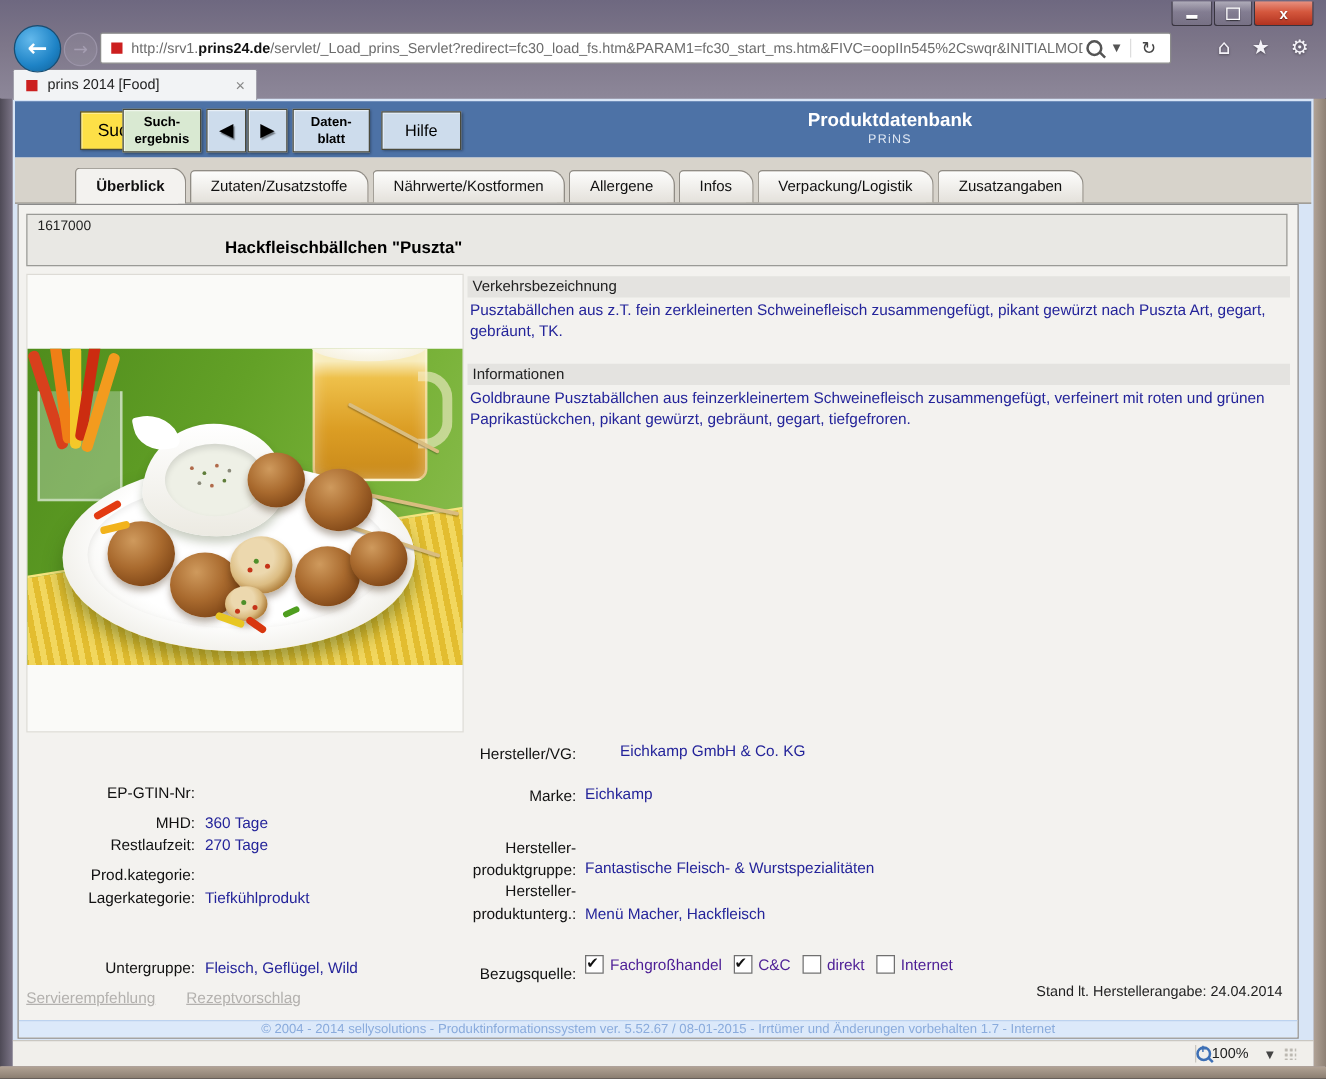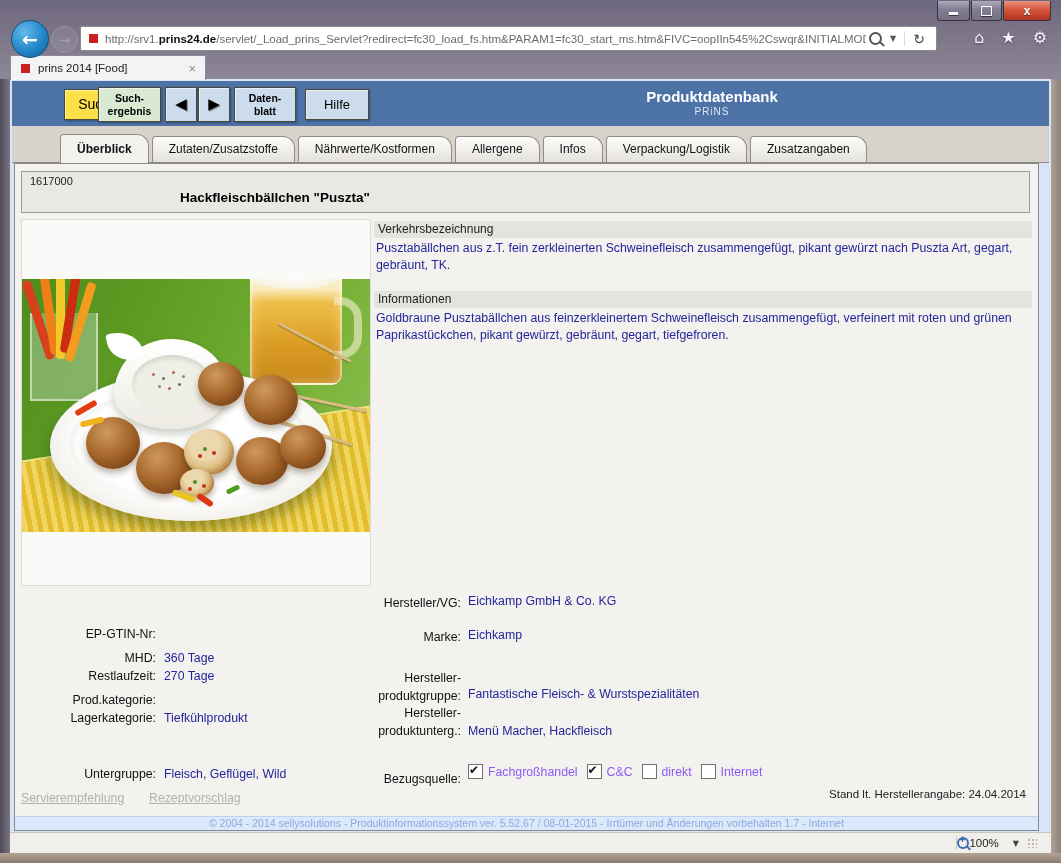--- a/index.html
+++ b/index.html
@@ -86,21 +86,21 @@
   .lrow{position:absolute;left:0;width:356px;white-space:nowrap;}
   .lrow .lab{display:inline-block;width:141px;text-align:right;color:#111;font-size:12.3px;}
   .lrow .val{margin-left:8px;color:#24249a;font-size:12.3px;}
   .rlab{position:absolute;left:230px;width:216px;text-align:right;color:#111;font-size:12.3px;line-height:18px;}
   .rval{position:absolute;left:453px;color:#24249a;font-size:12.3px;white-space:nowrap;}
   .underl{}
   .grayLink{position:absolute;color:#b3b1ae;text-decoration:underline;font-size:12.3px;}
   .cbrow{position:absolute;left:453px;display:flex;align-items:center;gap:9px;}
   .cb{width:13px;height:13px;background:#fff;border:1px solid #707070;position:relative;flex:none;}
   .cb.checked::after{content:"✔";position:absolute;left:0px;top:-2px;font-size:12px;color:#111;font-family:"DejaVu Sans",sans-serif;}
-  .cbl{font-size:12.3px;color:#8b5cf6;margin-left:-4px;}
+  .cbl{font-size:12.3px;color:#4c1d95;margin-left:-4px;}
   .stand{position:absolute;top:624px;right:12px;font-size:11.5px;color:#222;}
   .pfooter{position:absolute;left:0;right:0;bottom:0;height:13px;background:#dce9fa;border-top:1px solid #bcd2ef;
     text-align:center;font-size:10.5px;color:#8aabdc;line-height:13px;white-space:nowrap;overflow:hidden;}
   
   .statusbar{position:absolute;left:10px;top:832px;width:1041px;height:21px;background:#f1efeb;border-top:1px solid #cac7c1;box-sizing:border-box;}
   .zoomctl{position:absolute;right:14px;top:0;height:20px;display:flex;align-items:center;gap:0;}
   .sdiv{width:1px;height:14px;background:#c9c6c0;}
   .zmag{width:8px;height:8px;border:2px solid #3d6fb5;border-radius:50%;position:relative;}
   .zmag::before{content:"+";position:absolute;left:0px;top:-5px;color:#3d6fb5;font-size:10px;font-weight:bold;}
   .zmag::after{content:"";position:absolute;left:7px;top:8px;width:5px;height:2px;background:#3d6fb5;transform:rotate(45deg);}
@@ -291,21 +291,21 @@
         <span class="lab">Lagerkategorie:</span><span class="val">Tiefkühlprodukt</span>
       </div>
       <div class="lrow" style="top:603px;">
         <span class="lab">Untergruppe:</span><span class="val">Fleisch, Geflügel, Wild</span>
       </div>
 
       <a class="grayLink" style="left:6px;top:627px;">Servierempfehlung</a>
       <a class="grayLink" style="left:134px;top:627px;">Rezeptvorschlag</a>
 
       <div class="rlab underl" style="top:430px;">Hersteller/VG:</div>
-      <div class="rval" style="top:430px;">Eichkamp GmbH &amp; Co. KG</div>
+      <div class="rval" style="top:430px;margin-left:28px;">Eichkamp GmbH &amp; Co. KG</div>
       <div class="rlab" style="top:464px;">Marke:</div>
       <div class="rval" style="top:464px;">Eichkamp</div>
       <div class="rlab" style="top:505px;">
         <span>Hersteller-</span><br>
         <span>produktgruppe:</span>
       </div>
       <div class="rval" style="top:523px;">Fantastische Fleisch- &amp; Wurstspezialitäten</div>
       <div class="rlab" style="top:540px;">
         <span>Hersteller-</span><br>
         <span>produktunterg.:</span>

